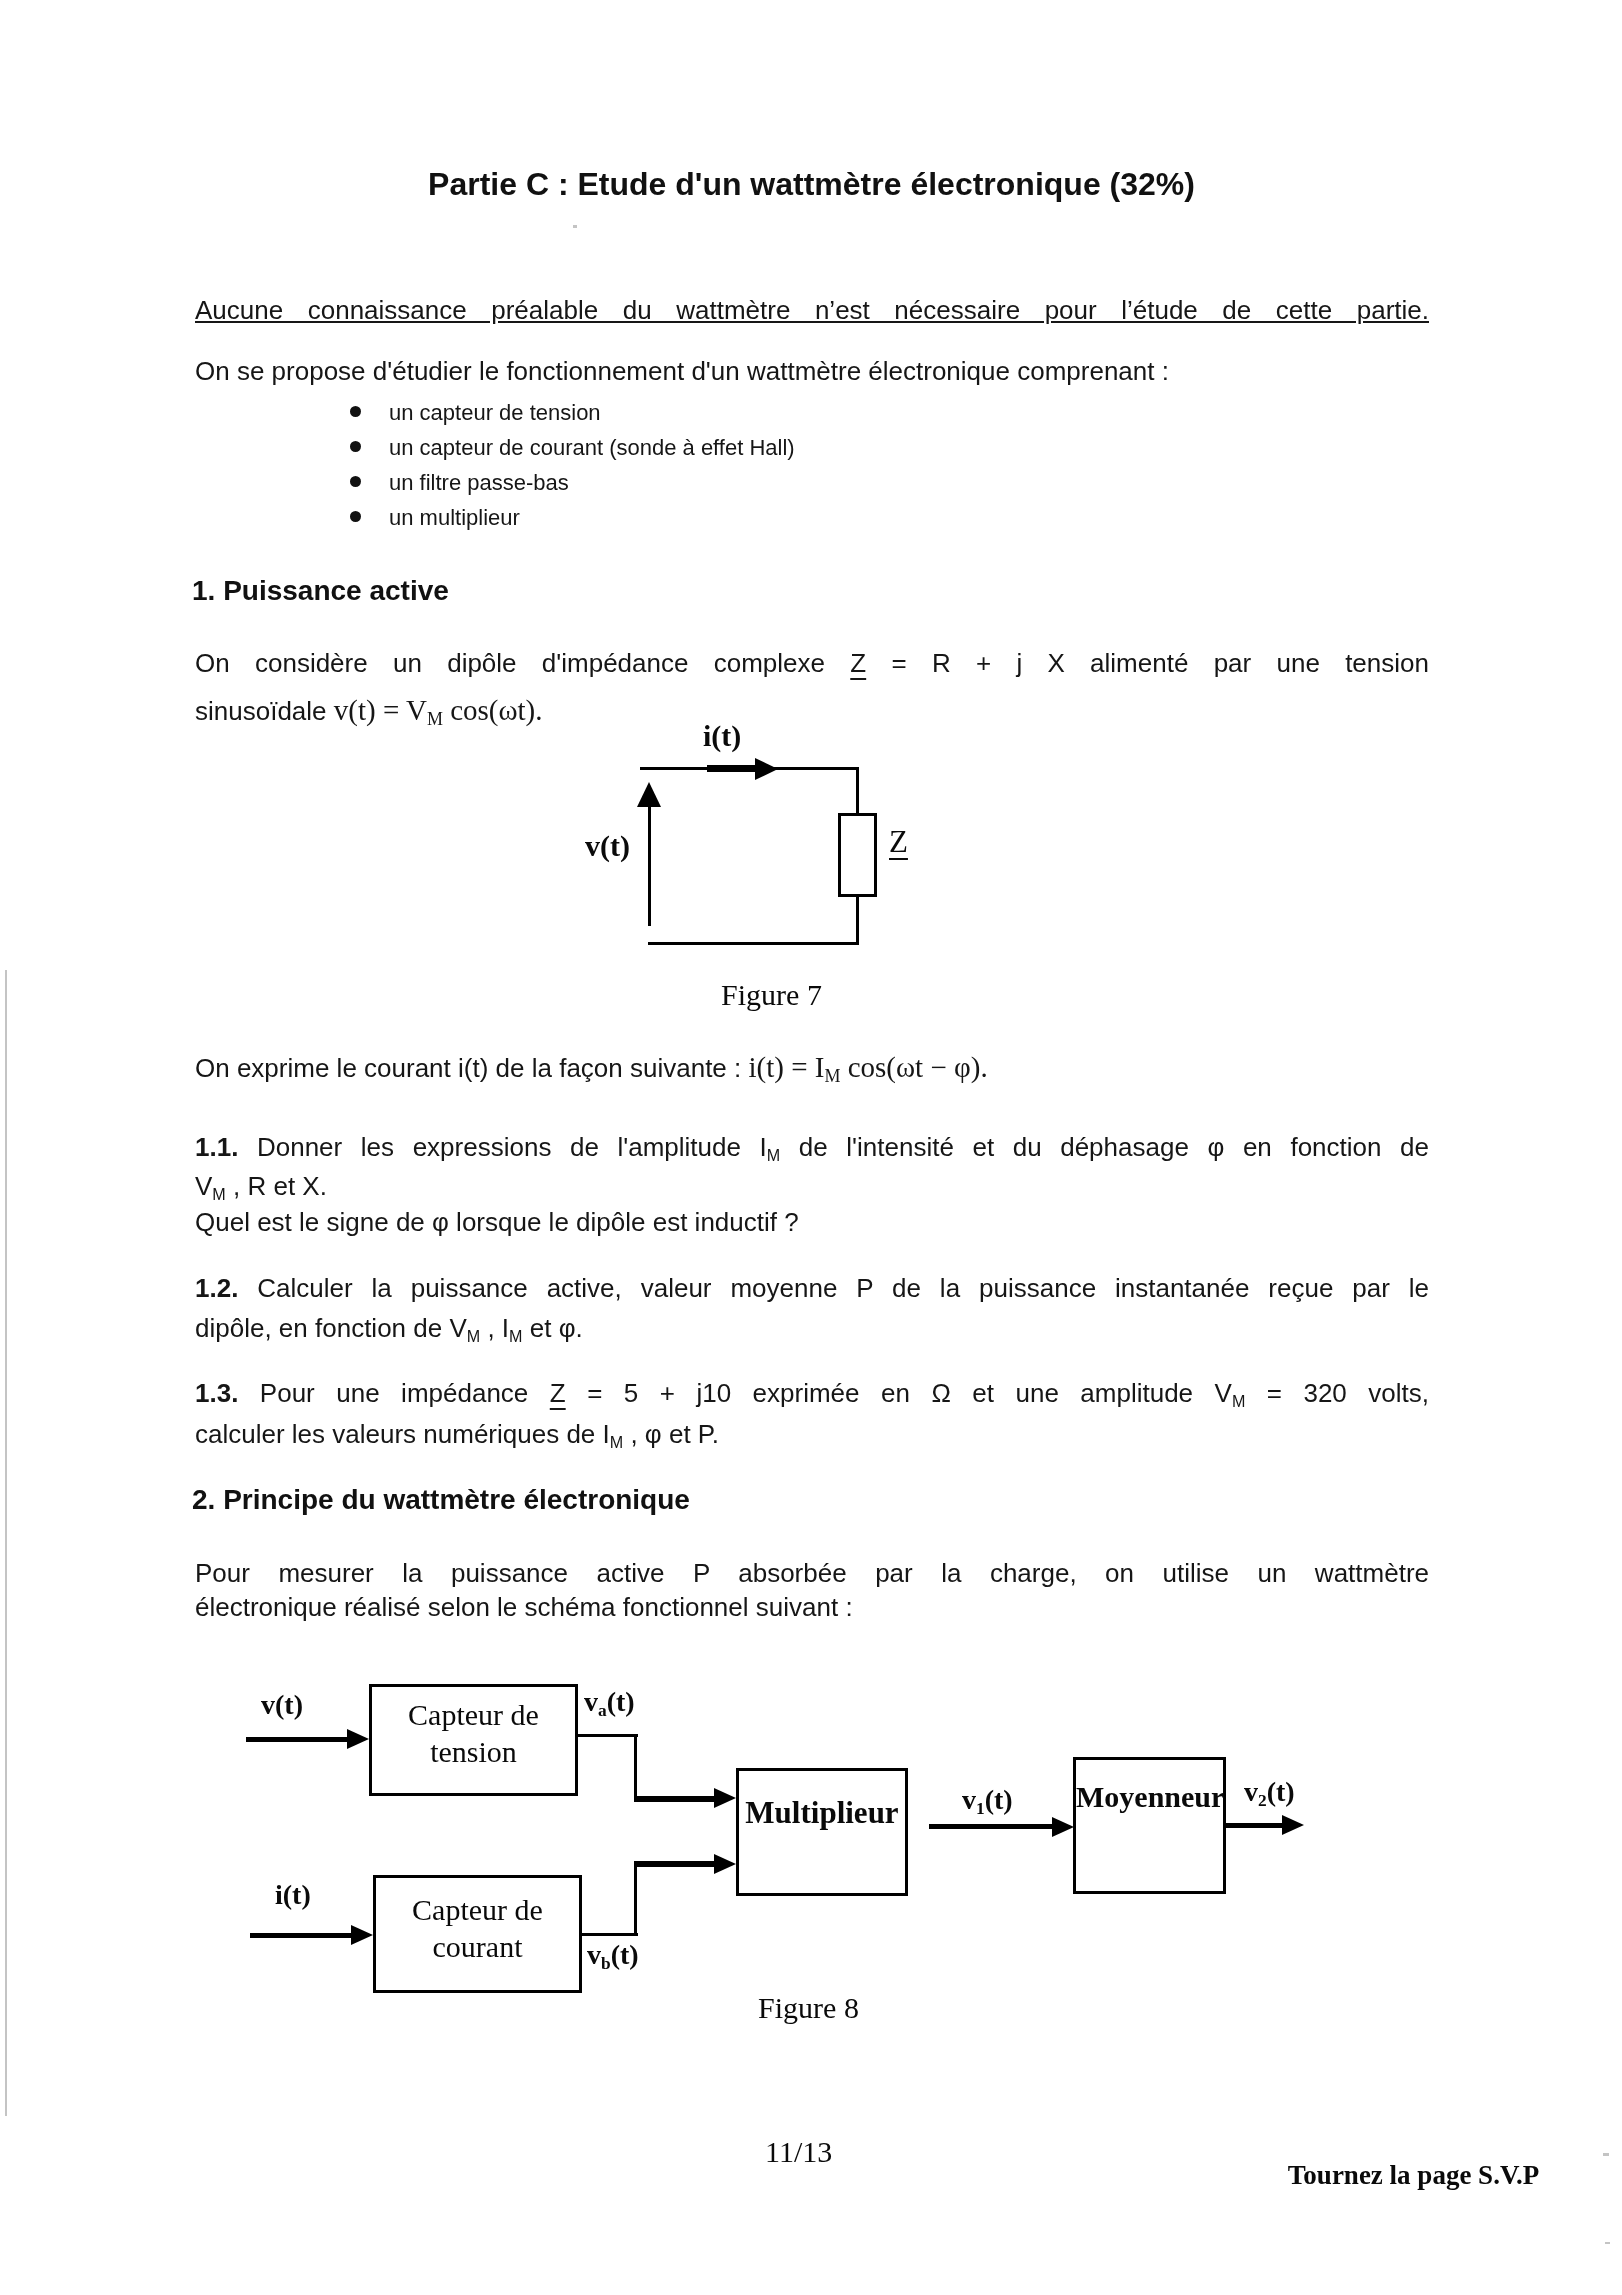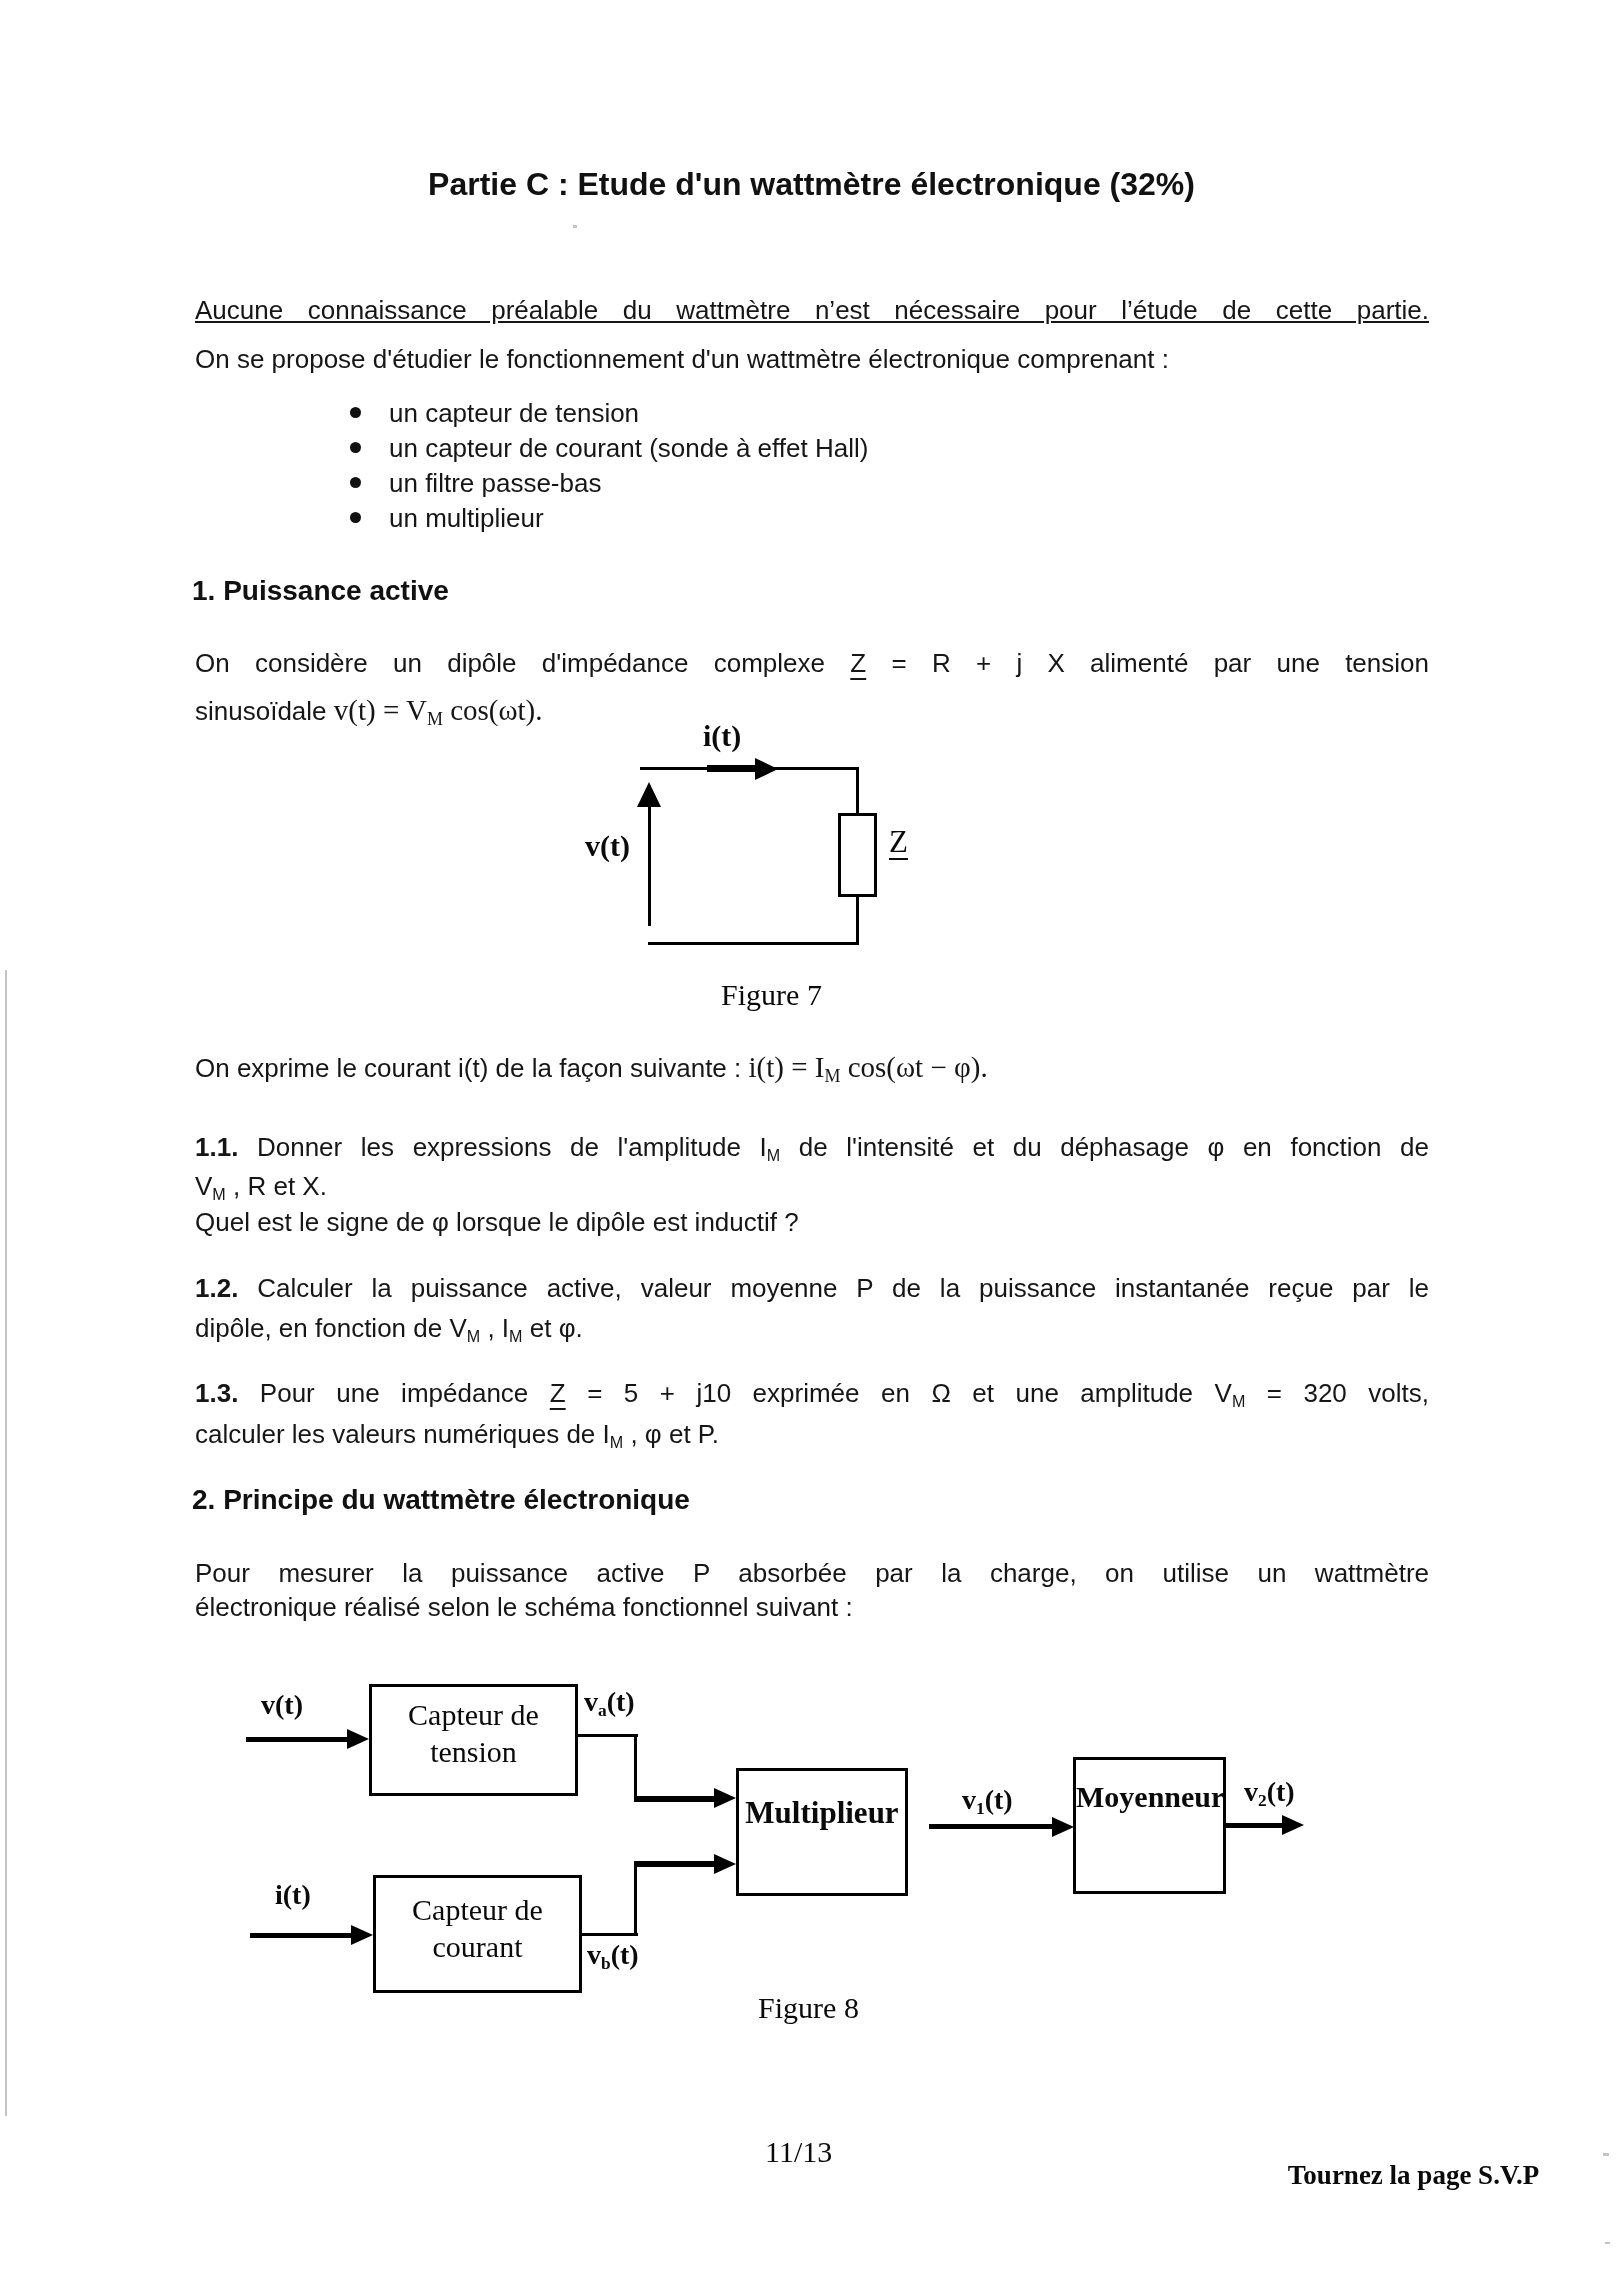--- a/index.html
+++ b/index.html
@@ -12,21 +12,21 @@
     color:#141414;
   }
   .tb{position:absolute;left:195px;width:1234px;font-size:26px;line-height:38px;color:#161616;}
   .jlast{text-align:justify;text-align-last:justify;}
   .b{font-weight:700;}
   .ssub{font-size:0.62em;position:relative;top:0.30em;letter-spacing:0;}
   .serif{font-family:"Liberation Serif",serif;font-size:29px;}
   .uz{text-decoration:underline;text-decoration-thickness:2.4px;text-underline-offset:5.5px;}
   .title{position:absolute;top:166px;left:0;width:1623px;text-align:center;font-weight:700;font-size:32px;color:#111;}
   .h{position:absolute;left:192px;font-size:28px;font-weight:700;color:#111;}
-  .bullet-row{height:35px;margin-left:155px;font-size:26px;}
+  .bullet-row{height:35px;margin-left:155px;font-size:22px;}
   .dot{display:inline-block;width:11px;height:11px;border-radius:50%;background:#111;margin-right:28px;vertical-align:middle;position:relative;top:-2.4px;}
   
   .wire{position:absolute;background:#000;}
   .box{position:absolute;border:3.1px solid #000;box-sizing:border-box;background:#fff;text-align:center;font-family:"Liberation Serif",serif;color:#0a0a0a;}
   .tri-r{position:absolute;width:0;height:0;border-top:10.2px solid transparent;border-bottom:10.2px solid transparent;border-left:22px solid #000;}
   .tri-r-big{position:absolute;width:0;height:0;border-top:11px solid transparent;border-bottom:11px solid transparent;border-left:23.6px solid #000;}
   .tri-up{position:absolute;width:0;height:0;border-left:12.6px solid transparent;border-right:12.6px solid transparent;border-bottom:25px solid #000;}
   .sig{position:absolute;font-family:"Liberation Serif",serif;font-weight:700;font-size:29px;color:#0a0a0a;white-space:nowrap;}
   .cap{position:absolute;font-family:"Liberation Serif",serif;font-size:30px;color:#0a0a0a;text-align:center;}
   .boxlabel{line-height:37px;font-size:30px;}
@@ -38,21 +38,21 @@
 <div class="page">
 
   <div class="artifact" style="left:4.7px;top:970px;width:2.4px;height:1146px;"></div>
   <div class="artifact" style="left:1603px;top:2153px;width:6.3px;height:3.1px;"></div>
   <div class="artifact" style="left:1605px;top:2242px;width:4.7px;height:2.4px;"></div>
   <div class="artifact" style="left:573px;top:225px;width:3.9px;height:3.1px;"></div>
 
   <div class="title">Partie C : Etude d'un wattmètre électronique (32%)</div>
 
   <div class="tb jlast" style="top:291px;text-decoration:underline;">Aucune connaissance préalable du wattmètre n’est nécessaire pour l’étude de cette partie.</div>
-  <div class="tb" style="top:340px;">On se propose d'étudier le fonctionnement d'un wattmètre électronique comprenant :</div>
+  <div class="tb" style="top:352px;">On se propose d'étudier le fonctionnement d'un wattmètre électronique comprenant :</div>
 
   <div class="tb" style="top:394px;">
     <div class="bullet-row"><span class="dot"></span><span>un capteur de tension</span></div>
     <div class="bullet-row"><span class="dot"></span><span>un capteur de courant (sonde à effet Hall)</span></div>
     <div class="bullet-row"><span class="dot"></span><span>un filtre passe-bas</span></div>
     <div class="bullet-row"><span class="dot"></span><span>un multiplieur</span></div>
   </div>
 
   <div class="h" style="top:575px;">1. Puissance active</div>
 

